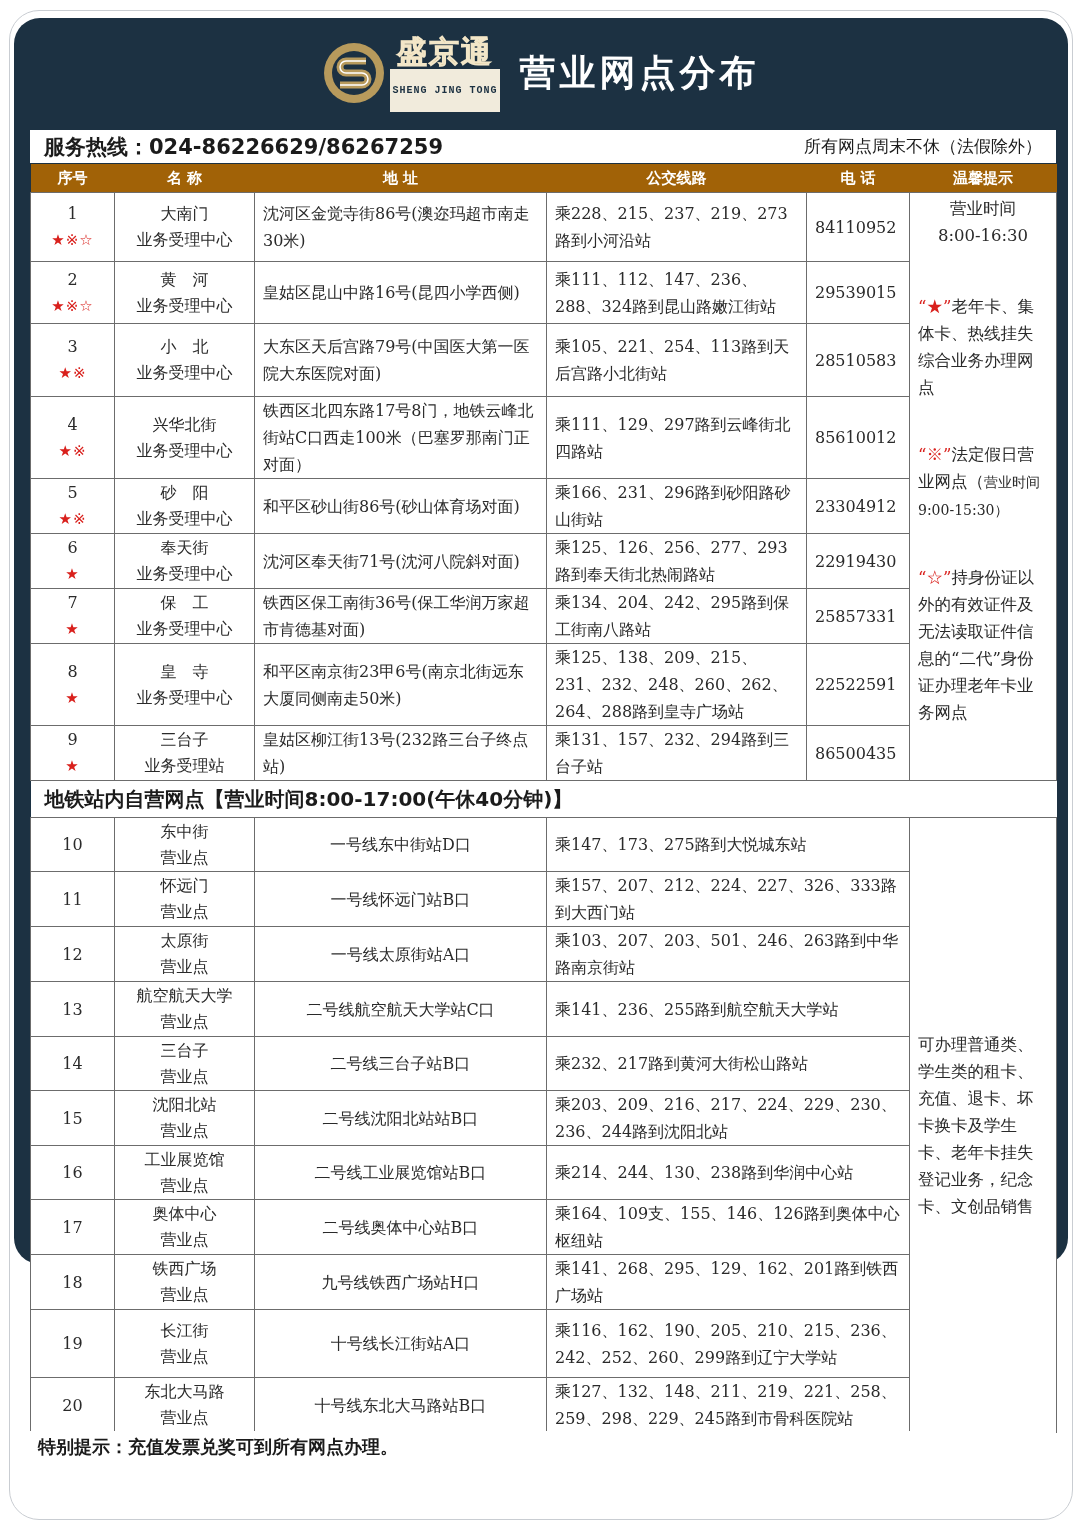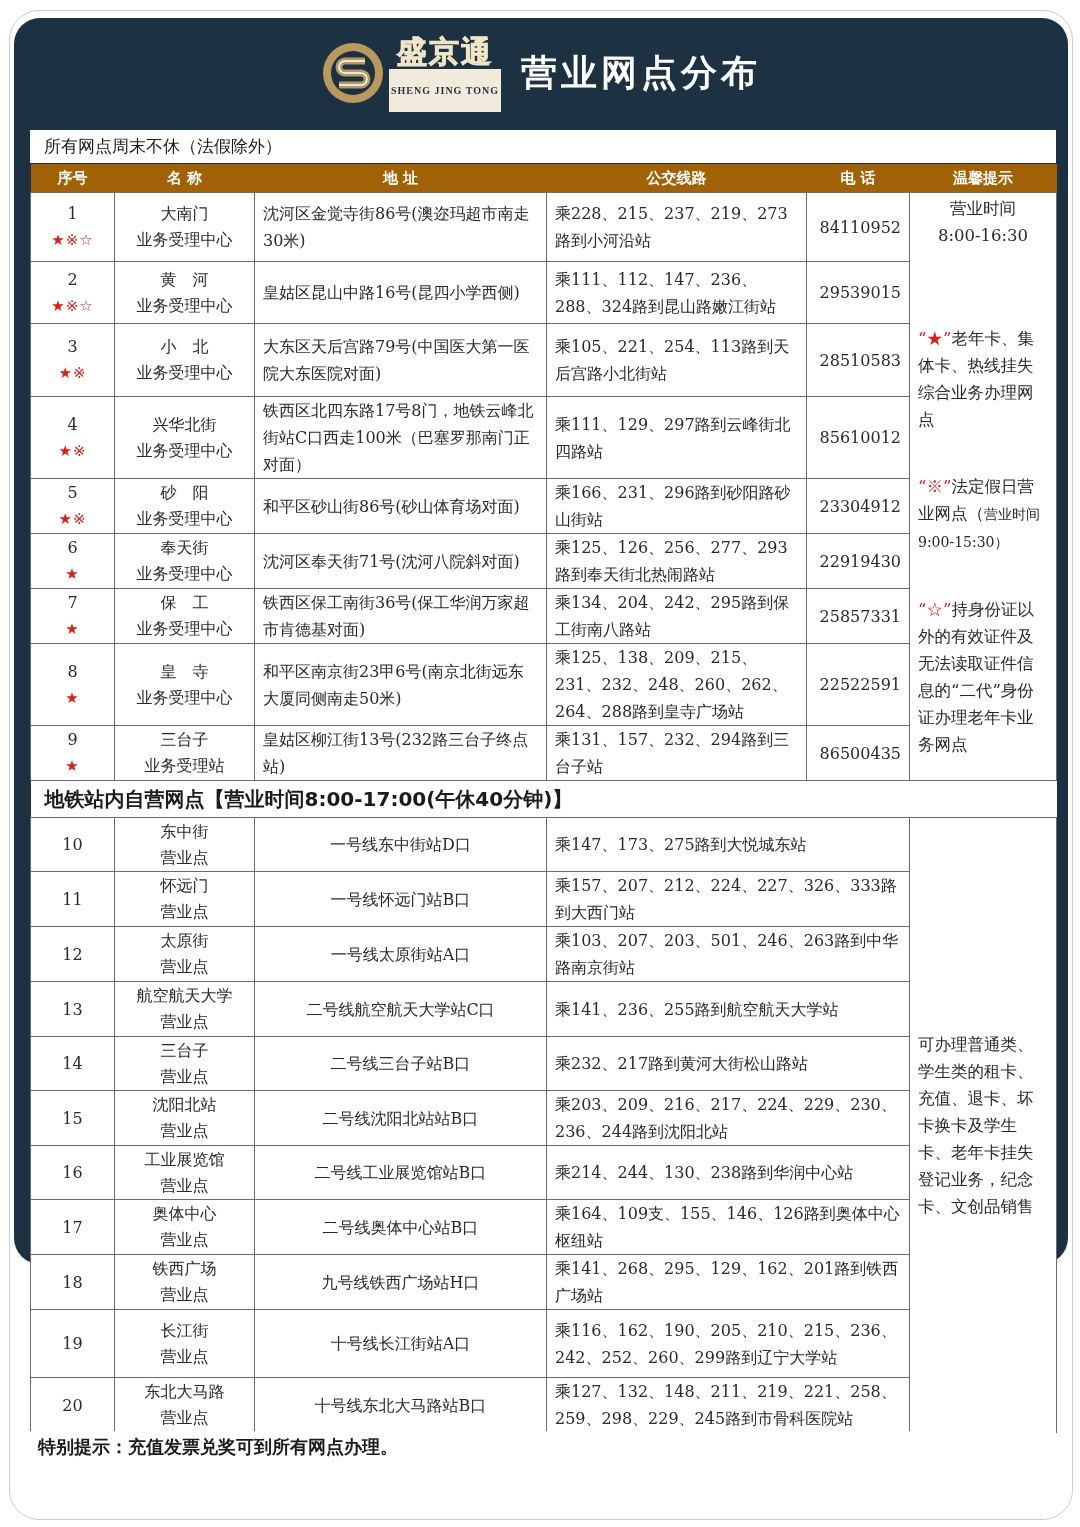--- a/index.html
+++ b/index.html
@@ -22,21 +22,21 @@
   }
   .logo { display: flex; align-items: center; margin-right: 20px; }
   .logo-mark { width: 64px; height: 64px; }
   .logo-text { display: flex; flex-direction: column; align-items: center; margin-left: 4px; }
   .logo-cn {
     font-family: "DejaVu Serif", serif; font-size: 30px; font-weight: bold;
     color: #b79a5c; letter-spacing: 2px; line-height: 34px;
     -webkit-text-stroke: 1px #f2e6c8;
   }
   .logo-en {
-    font-family: Liberation Serif, serif; font-size: 10px; font-weight: bold;
+    font-family: Liberation Mono, monospace; font-size: 10px; font-weight: bold;
     color: #1c3142; background: #f1ebdc; padding: 16px 2px; letter-spacing: 1px; margin-top: 0;
   }
   .page-title {
     font-family: "DejaVu Sans", sans-serif; font-size: 36px; font-weight: bold;
     color: #ffffff; letter-spacing: 4px;
   }
   .hotline-bar {
     position: absolute; left: 16px; top: 112px; width: 1026px; height: 33px;
     background: #fff; display: flex; align-items: center; justify-content: space-between;
     padding: 0 14px; box-sizing: border-box;
@@ -54,28 +54,28 @@
   th {
     background: #a16207; color: #ffffff; height: 28px;
     font-family: "DejaVu Sans", sans-serif; font-size: 15px; font-weight: bold;
     border: none; padding: 0;
   }
   td {
     background: #ffffff; border: 1.5px solid #6c6c6c; color: #2a2a2a;
     font-size: 16px; line-height: 27px; padding: 0 8px; vertical-align: middle;
   }
   td.c { text-align: center; }
-  td.num { text-align: right; }
+  td.num { text-align: left; }
   .marks { color: #d9201c; font-size: 15px; letter-spacing: 1px; display: block; line-height: 26px; }
   .idx { display: block; line-height: 26px; }
   .nm { display: block; line-height: 26px; }
   td.tip { text-align: left; padding: 2px 8px; vertical-align: top; font-size: 16.5px; line-height: 27px; }
   .tip-hours { text-align: center; display: block; }
   .tip-block { display: block; margin-top: 40px; }
-  .tip-block.first { margin-top: 76px; }
+  .tip-block.first { margin-top: 44px; }
   .tip-sym { color: #d9201c; }
   .tip-small { font-size: 14px; }
   .section-row td {
     font-family: "DejaVu Sans", sans-serif; font-weight: bold; font-size: 20px; color: #1b1b1b;
     height: 36px; padding: 0 14px; border-left: none; border-right: none;
   }
   td.tip2 { text-align: left; padding: 0 8px; font-size: 16.5px; line-height: 27px; vertical-align: middle; }
   .note-bar {
     position: absolute; left: 16px; top: 1413px; width: 1026px; height: 32px; background: #fff;
     font-family: "DejaVu Sans", sans-serif; font-weight: bold; font-size: 18px; color: #1b1b1b;
@@ -98,20 +98,21 @@
       </svg>
       <div class="logo-text">
         <span class="logo-cn">盛京通</span>
         <span class="logo-en">SHENG JING TONG</span>
       </div>
     </div>
     <div class="page-title">营业网点分布</div>
   </div>
 
   <div class="hotline-bar">
+    <span class="hotline">服务热线：024-86226629/86267259</span>
     <span class="weekend-note">所有网点周末不休（法假除外）</span>
   </div>
 
   <div class="table-wrap">
     <table>
       <colgroup>
         <col style="width:84px">
           <col style="width:140px">
           <col style="width:292px">
         <col style="width:260px">

